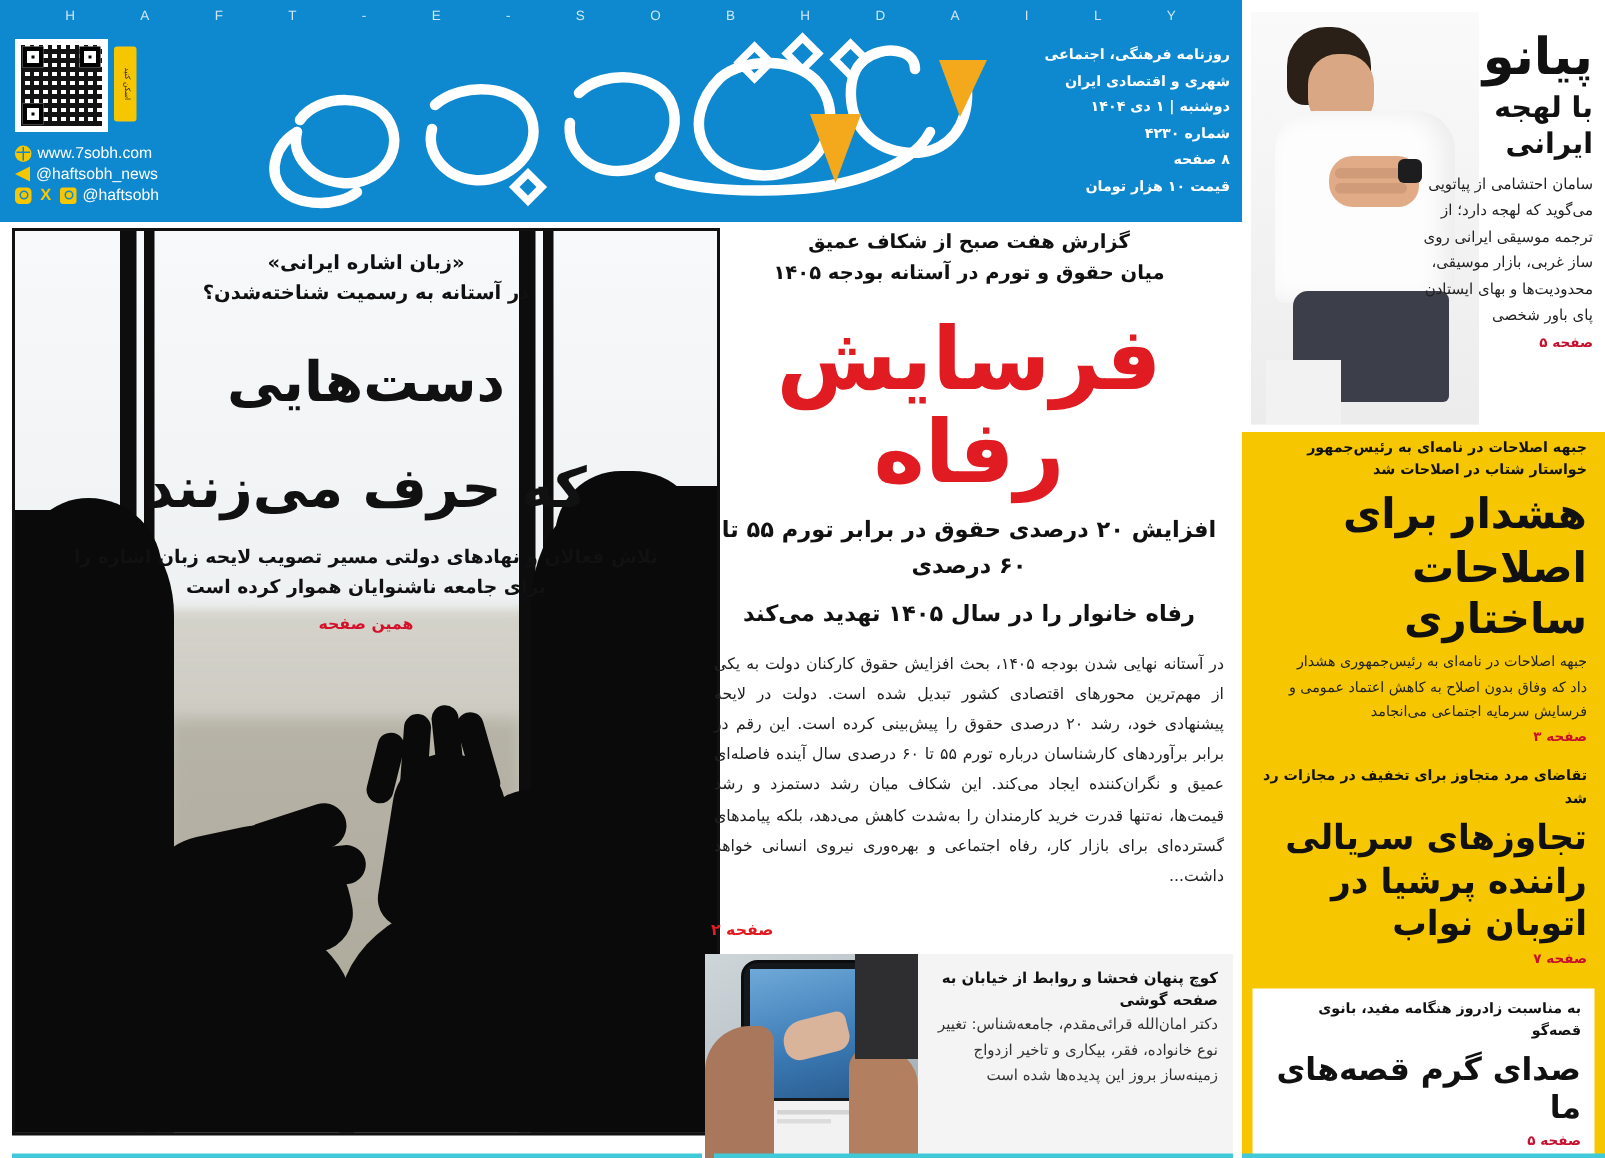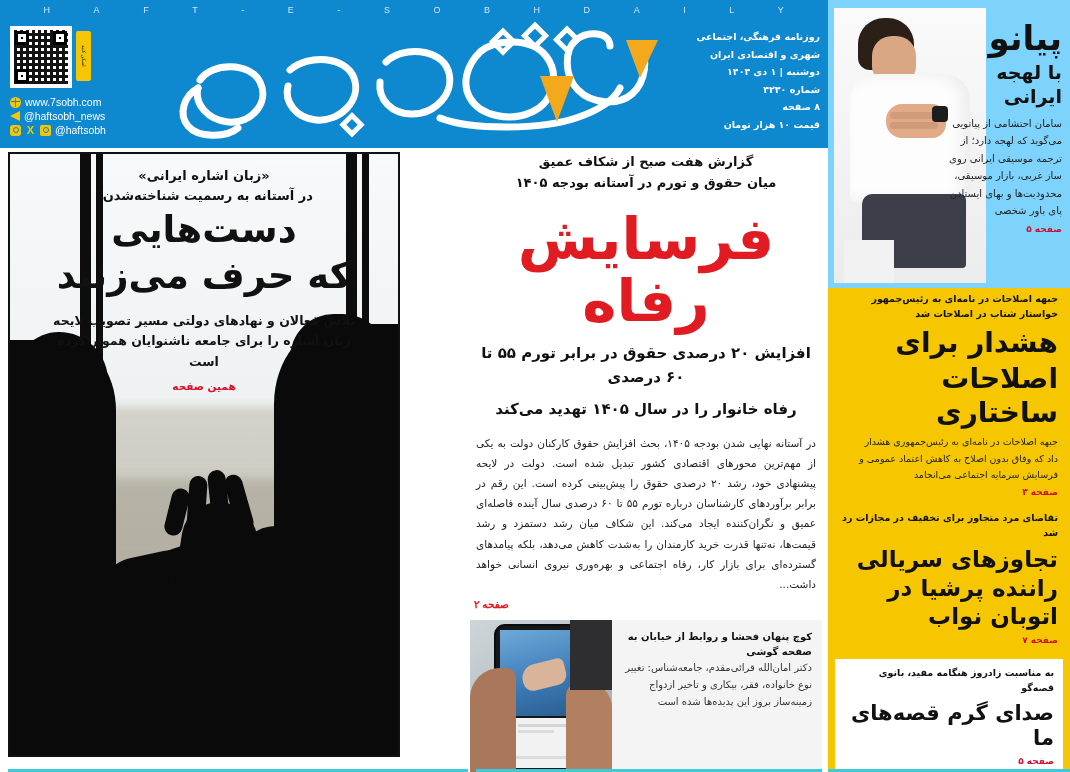--- a/index.html
+++ b/index.html
@@ -79,34 +79,34 @@
 
   .mast-info {
     position: absolute; right: 8px; top: 28px; width: 110px;
     color: #fff; text-align: right; direction: rtl;
     font-size: 9.5px; line-height: 1.85; font-weight: 600;
   }
   .mast-info div { white-space: nowrap; }
 
   
   .left-col {
-    position: absolute; left: 8px; top: 152px; width: 392px; height: 605px;
+    position: absolute; left: 8px; top: 152px; width: 472px; height: 605px;
     background: #fff; border: 2px solid #111;
   }
   .left-photo {
     position: absolute; inset: 0; overflow: hidden; background: #eef2f4;
   }
   .left-text {
     position: absolute; right: 0; left: 0; top: 12px;
     text-align: center; direction: rtl; padding: 0 36px; z-index: 4;
   }
   .lt-kicker { font-size: 13px; line-height: 1.55; color: #111; font-weight: 600; }
   .lt-head {
     font-size: 37px; font-weight: 800; color: #111; line-height: 1.18;
-    margin-top: 2px; letter-spacing: -0.5px;
+    margin-top: 27px; letter-spacing: -0.5px;
   }
   .lt-sub { font-size: 12.5px; line-height: 1.65; color: #111; margin-top: 13px; font-weight:600; }
   .lt-page { font-size: 10.5px; color: #d4102a; margin-top: 8px; font-weight: 700; }
 
   
   .center-col {
     position: absolute; left: 470px; top: 152px; width: 352px; height: 612px;
   }
   .lead { direction: rtl; text-align: center; padding: 0 4px; }
   .lead-kicker { font-size: 13px; line-height: 1.6; color: #111; font-weight: 700; }
@@ -114,21 +114,21 @@
     color: #E11B22; font-size: 58px; font-weight: 800; line-height: 1.08;
     margin: 14px 0 6px; letter-spacing: -1px;
   }
   .lead-deck {
     font-size: 15px; line-height: 1.62; color: #111; font-weight: 700; margin-top: 8px;
   }
   .lead-body {
     font-size: 10.5px; line-height: 1.92; color: #222; text-align: justify;
     direction: rtl; margin-top: 11px; padding: 0 2px;
   }
-  .pg-red { color: #E11B22; font-size: 10.5px; font-weight: 700; text-align: left; margin-top: 4px; font-family: Liberation Serif, serif; }
+  .pg-red { color: #E11B22; font-size: 10.5px; font-weight: 700; text-align: left; margin-top: 20px; }
 
   .card {
     position: relative; background: #F4F4F4; margin-top: 10px; overflow: hidden;
   }
   .card-inner { display: flex; direction: rtl; }
   .card-txt { direction: rtl; text-align: right; padding: 9px 10px 8px 6px; }
   .c-kicker { font-size: 10px; line-height: 1.5; color: #111; font-weight: 600; }
   .c-head { font-size: 26px; font-weight: 800; color: #111; line-height: 1.18; margin: 5px 0 6px; }
   .c-sub { font-size: 10px; line-height: 1.72; color: #333; }
   .card-img { position: relative; overflow: hidden; flex: 0 0 auto; background:#e6e6e6; }
@@ -139,21 +139,21 @@
     background: #F6C700;
   }
   .rs { position: relative; }
   .rs-pad { padding: 6px 12px 8px; direction: rtl; text-align: right; }
   .rs-kicker { font-size: 9.5px; line-height: 1.55; color: #111; font-weight: 600; }
   .rs-head { font-size: 28px; font-weight: 800; color: #111; line-height: 1.2; margin: 5px 0 5px; }
   .rs-head.sm { font-size: 23px; }
   .rs-sub { font-size: 9.5px; line-height: 1.72; color: #222; }
   .rs-pg { font-size: 9px; color: #C8102E; font-weight: 700; margin-top: 4px; }
 
-  .piano-block { position: relative; height: 288px; background: #7dd3fc; }
+  .piano-block { position: relative; height: 288px; background: #ffffff; }
   .piano-photo {
     position: absolute; left: 6px; top: 8px; width: 152px; height: 275px;
     background: #f0f0f0; overflow: hidden;
   }
   .piano-txt {
     position: absolute; right: 8px; top: 20px; width: 118px;
     direction: rtl; text-align: right; z-index: 3;
   }
   .piano-head { font-size: 34px; font-weight: 800; color: #111; line-height: 1.1; }
   .piano-head2 { font-size: 19px; font-weight: 800; color: #111; line-height: 1.25; margin-top: 4px; }

